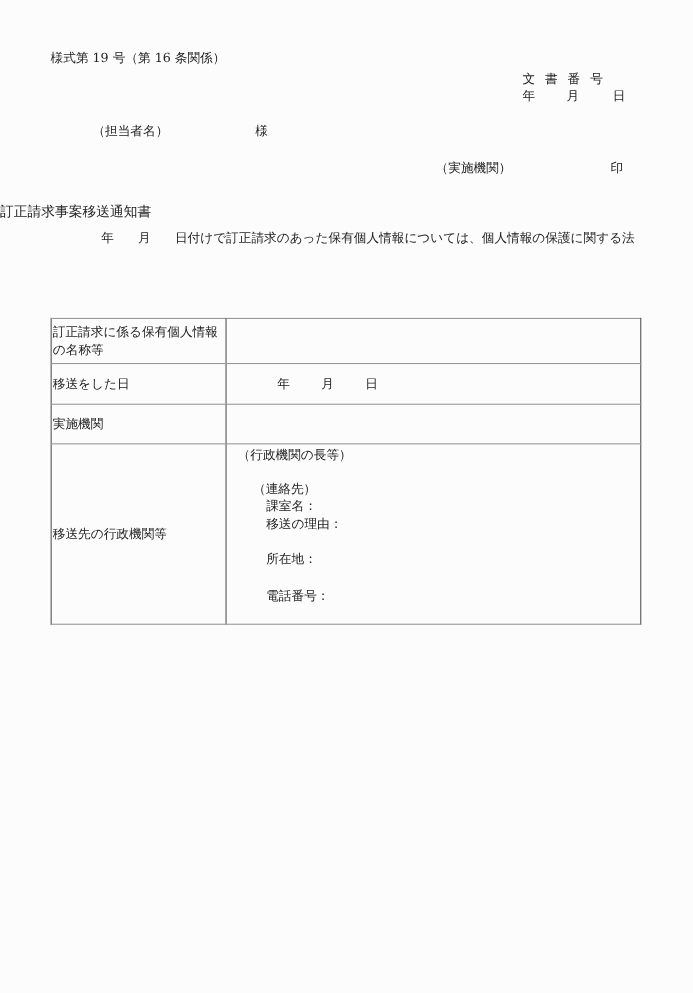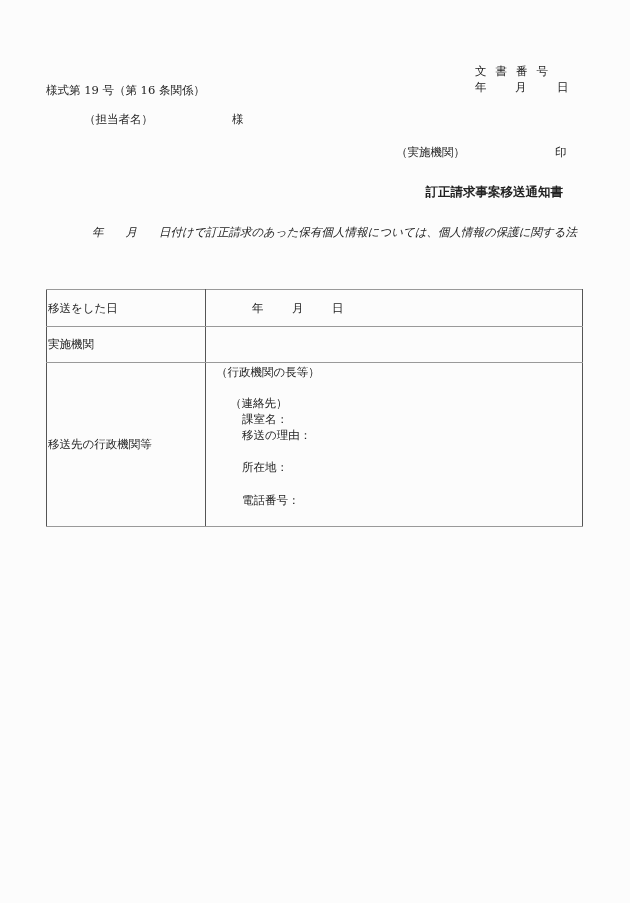--- a/index.html
+++ b/index.html
@@ -1,30 +1,30 @@
 <!DOCTYPE html>
 <html><head>
 <meta charset="utf-8">
 <style>
   html, body { margin: 0; padding: 0; }
   body {
     width: 630px; height: 903px; background: #fcfcfc; position: relative; overflow: hidden;
     font-family: "DejaVu Serif", "Liberation Serif", serif; color: #222; font-size: 11.5px;
   }
   .abs { position: absolute; white-space: nowrap; line-height: 1; }
-  .form-no { left: 46px; top: 47px; margin-top: 38px; }
+  .form-no { left: 46px; top: 47px; }
   .docnum { left: 475px; top: 66px; letter-spacing: 9px; }
   .date-hdr { left: 475px; top: 82px; }
   .date-hdr span { display: inline-block; }
   .requester { left: 84px; top: 114px; }
   .sama { left: 232px; top: 114px; }
   .agency { left: 396px; top: 147px; }
   .seal { left: 555px; top: 147px; }
-  .title { left: 0; width: 563px; text-align: right; top: 186px; font-size: 12.5px; font-weight: bold; }
-  .body-text { left: 46px; top: 224px; width: 540px; white-space: normal; line-height: 17px; font-style: italic; }
+  .title { left: 0; width: 563px; text-align: left; top: 186px; font-size: 12.5px; }
+  .body-text { left: 46px; top: 208px; width: 540px; white-space: normal; line-height: 17px; }
   .body-text p { margin: 0; }
   .body-text .l1 { text-indent: 46px; }
   .body-text .l3 { text-indent: 12px; }
   .gap { display: inline-block; }
   table.form {
     position: absolute; left: 46px; top: 289px; width: 537px;
     border-collapse: collapse; table-layout: fixed;
   }
   table.form td {
     border-left: 1px solid #555; border-right: 1px solid #555;
@@ -58,20 +58,24 @@
 <div class="abs seal">印</div>
 
 <div class="abs title">訂正請求事案移送通知書</div>
 
 <div class="abs body-text">
   <p class="l1"><span>年</span><span class="gap" style="width:22px"></span><span>月</span><span class="gap" style="width:22px"></span><span>日付けで訂正請求のあった保有個人情報については、個人情報の保護に関する法</span></p>
 </div>
 
 <table class="form">
   <tbody>
+      <tr class="r1">
+    <td class="label">訂正請求に係る保有個人情報の名称等</td>
+    <td></td>
+  </tr>
   <tr class="r2">
     <td class="label">移送をした日</td>
     <td class="date-cell">
       <span style="width:40px">年</span><span style="width:40px">月</span><span>日</span>
     </td>
   </tr>
   <tr class="r3">
     <td class="label">実施機関</td>
     <td></td>
   </tr>

